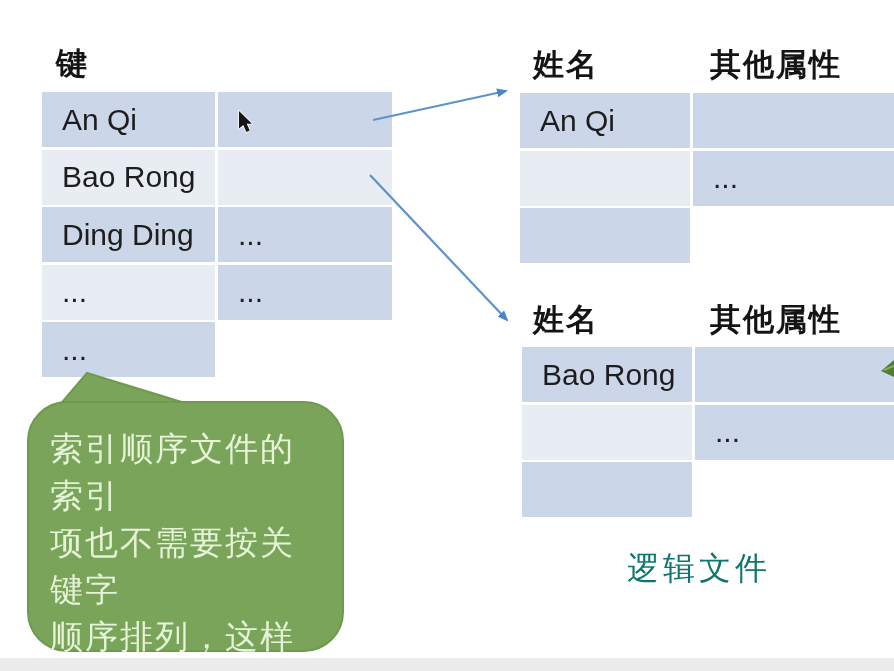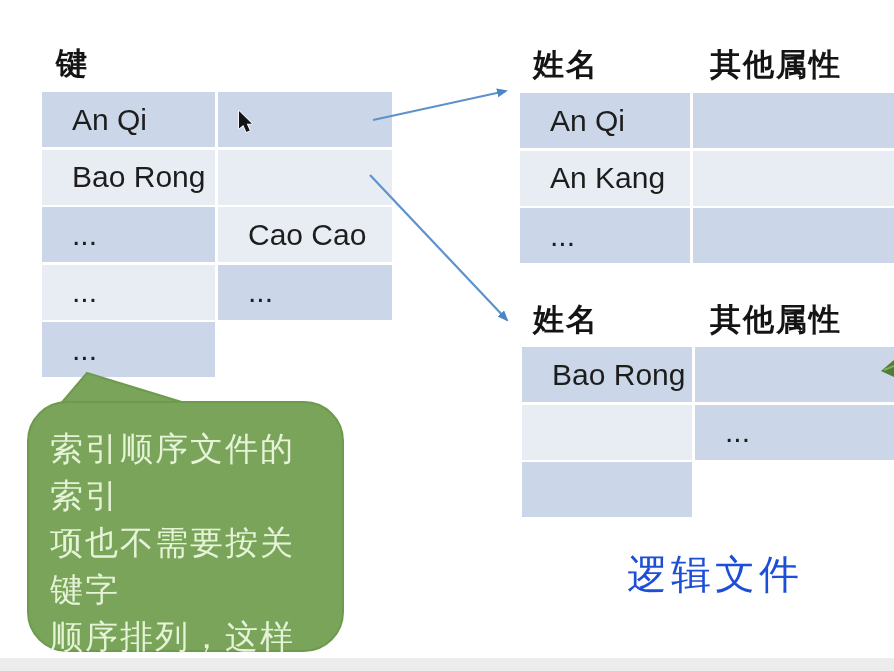--- a/index.html
+++ b/index.html
@@ -12,41 +12,41 @@
   .col-header{
     position:absolute;
     font-family:"Liberation Serif",serif;
     font-weight:700;font-size:31px;color:#141414;
     letter-spacing:2px;white-space:nowrap;
   }
   
   .tbl{position:absolute;display:grid;}
   .tbl .cell{
     display:flex;align-items:center;
-    padding-left:30px;box-sizing:border-box;
+    padding-left:20px;box-sizing:border-box;
     font-size:30px;color:#1d1d1d;white-space:nowrap;overflow:hidden;
   }
   .rowA{background:#cbd7e8;}
   .rowB{background:#e8edf4;}
   #left-table{
     left:42px;top:92px;
     grid-template-columns:173px 174px;
     grid-auto-rows:55px;gap:2.5px 3px;
   }
   .right-tbl{
     grid-template-columns:170px 201px;
     grid-auto-rows:55px;gap:2.5px 3px;
   }
   #right-table-top{left:520px;top:93px;}
   #right-table-bottom{left:522px;top:347px;}
   
   #caption{
     position:absolute;left:627px;top:547px;
     font-family:"Liberation Serif",serif;
-    font-size:40px;color:#1d4ed8;letter-spacing:4px;white-space:nowrap;
+    font-size:32px;color:#0f766e;letter-spacing:4px;white-space:nowrap;
   }
   
   #callout{
     position:absolute;left:27px;top:401px;width:317px;height:251px;
     background:#79a45a;border:2px solid #6e9a4e;border-radius:40px;
     box-sizing:border-box;
   }
   #callout-text{
     position:absolute;left:21px;top:23px;right:14px;
     font-family:"Liberation Serif",serif;
@@ -65,34 +65,33 @@
 
 <div id="stage">
 
   <div class="col-header" style="left:56px;top:43px;">键</div>
 
   <div id="left-table" class="tbl">
     <div class="cell rowA">An Qi</div>
     <div class="cell rowA"></div>
     <div class="cell rowB">Bao Rong</div>
     <div class="cell rowB"></div>
+    <div class="cell rowA">Ding Ding</div>
     <div class="cell rowA">...</div>
-    <div class="cell rowB">Cao Cao</div>
     <div class="cell rowB">...</div>
     <div class="cell rowA">...</div>
     <div class="cell rowA">...</div>
   </div>
 
   <div class="col-header" style="left:533px;top:44px;">姓名</div>
   <div class="col-header" style="left:710px;top:44px;">其他属性</div>
 
   <div id="right-table-top" class="tbl right-tbl">
     <div class="cell rowA">An Qi</div>
     <div class="cell rowA"></div>
-    <div class="cell rowB">An Kang</div>
     <div class="cell rowB"></div>
     <div class="cell rowA">...</div>
     <div class="cell rowA"></div>
   </div>
 
   <div class="col-header" style="left:533px;top:299px;">姓名</div>
   <div class="col-header" style="left:710px;top:299px;">其他属性</div>
 
   <div id="right-table-bottom" class="tbl right-tbl">
     <div class="cell rowA">Bao Rong</div>

